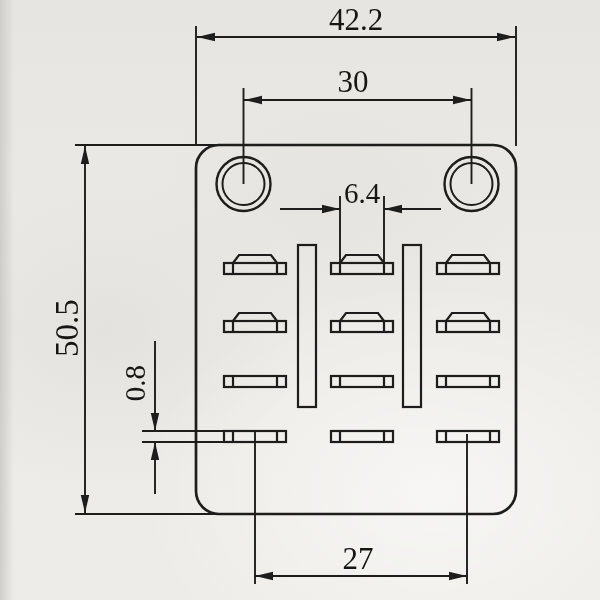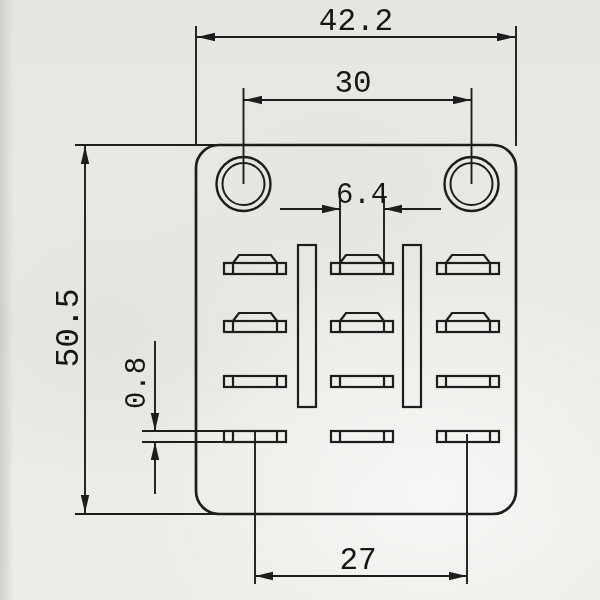--- a/index.html
+++ b/index.html
@@ -6,21 +6,21 @@
   #stage{
     position:relative;
     width:600px;height:600px;
     overflow:hidden;
     background:
       radial-gradient(ellipse 420px 300px at 72% 82%, rgba(255,255,255,0.55), rgba(255,255,255,0) 70%),
       radial-gradient(ellipse 300px 220px at 18% 55%, rgba(190,190,184,0.18), rgba(190,190,184,0) 70%),
       radial-gradient(ellipse 260px 160px at 55% 35%, rgba(200,200,194,0.15), rgba(200,200,194,0) 75%),
       linear-gradient(90deg, #cfcecb 0px, rgba(207,206,203,0) 14px),
       linear-gradient(180deg, #e6e5e1 0%, #ebeae6 45%, #edece8 100%);
-    font-family:Liberation Mono, monospace;
+    font-family:Liberation Serif, serif;
   }
   svg{position:absolute;left:0;top:0;filter:blur(0.3px);}
   .ink{stroke:#1d1d1b;fill:none;}
   .dim{stroke-width:1.9;}
   .slot{stroke-width:2.2;}
   .outline{stroke-width:2.7;}
   .ah{fill:#1d1d1b;stroke:none;}
   text{fill:#161614;}
   .t30{font-size:31px;}
   .t29{font-size:29px;}

